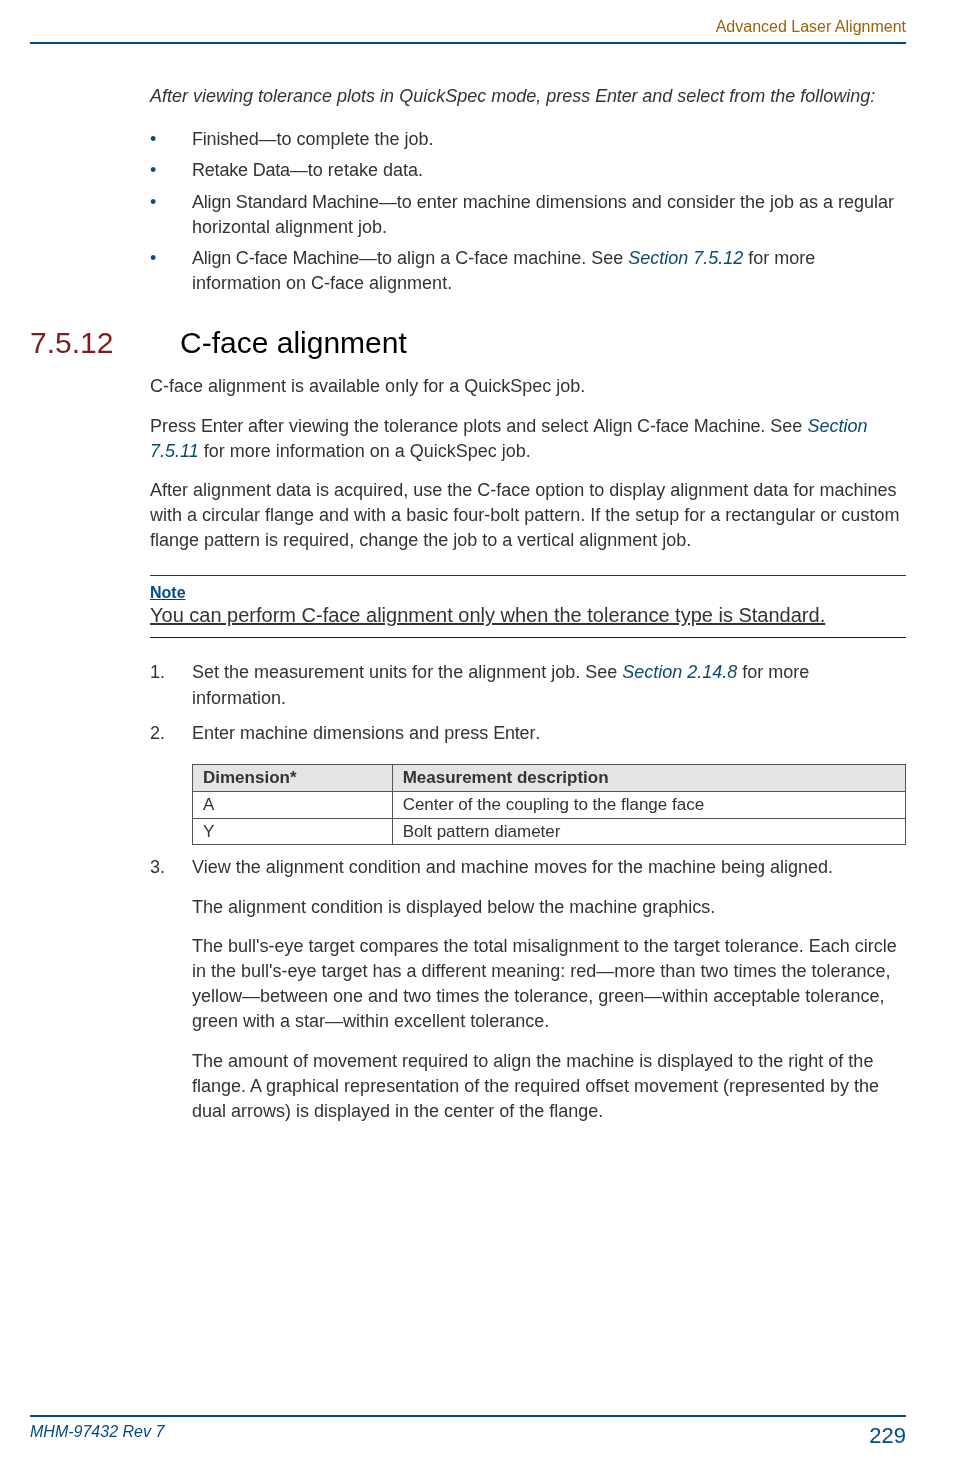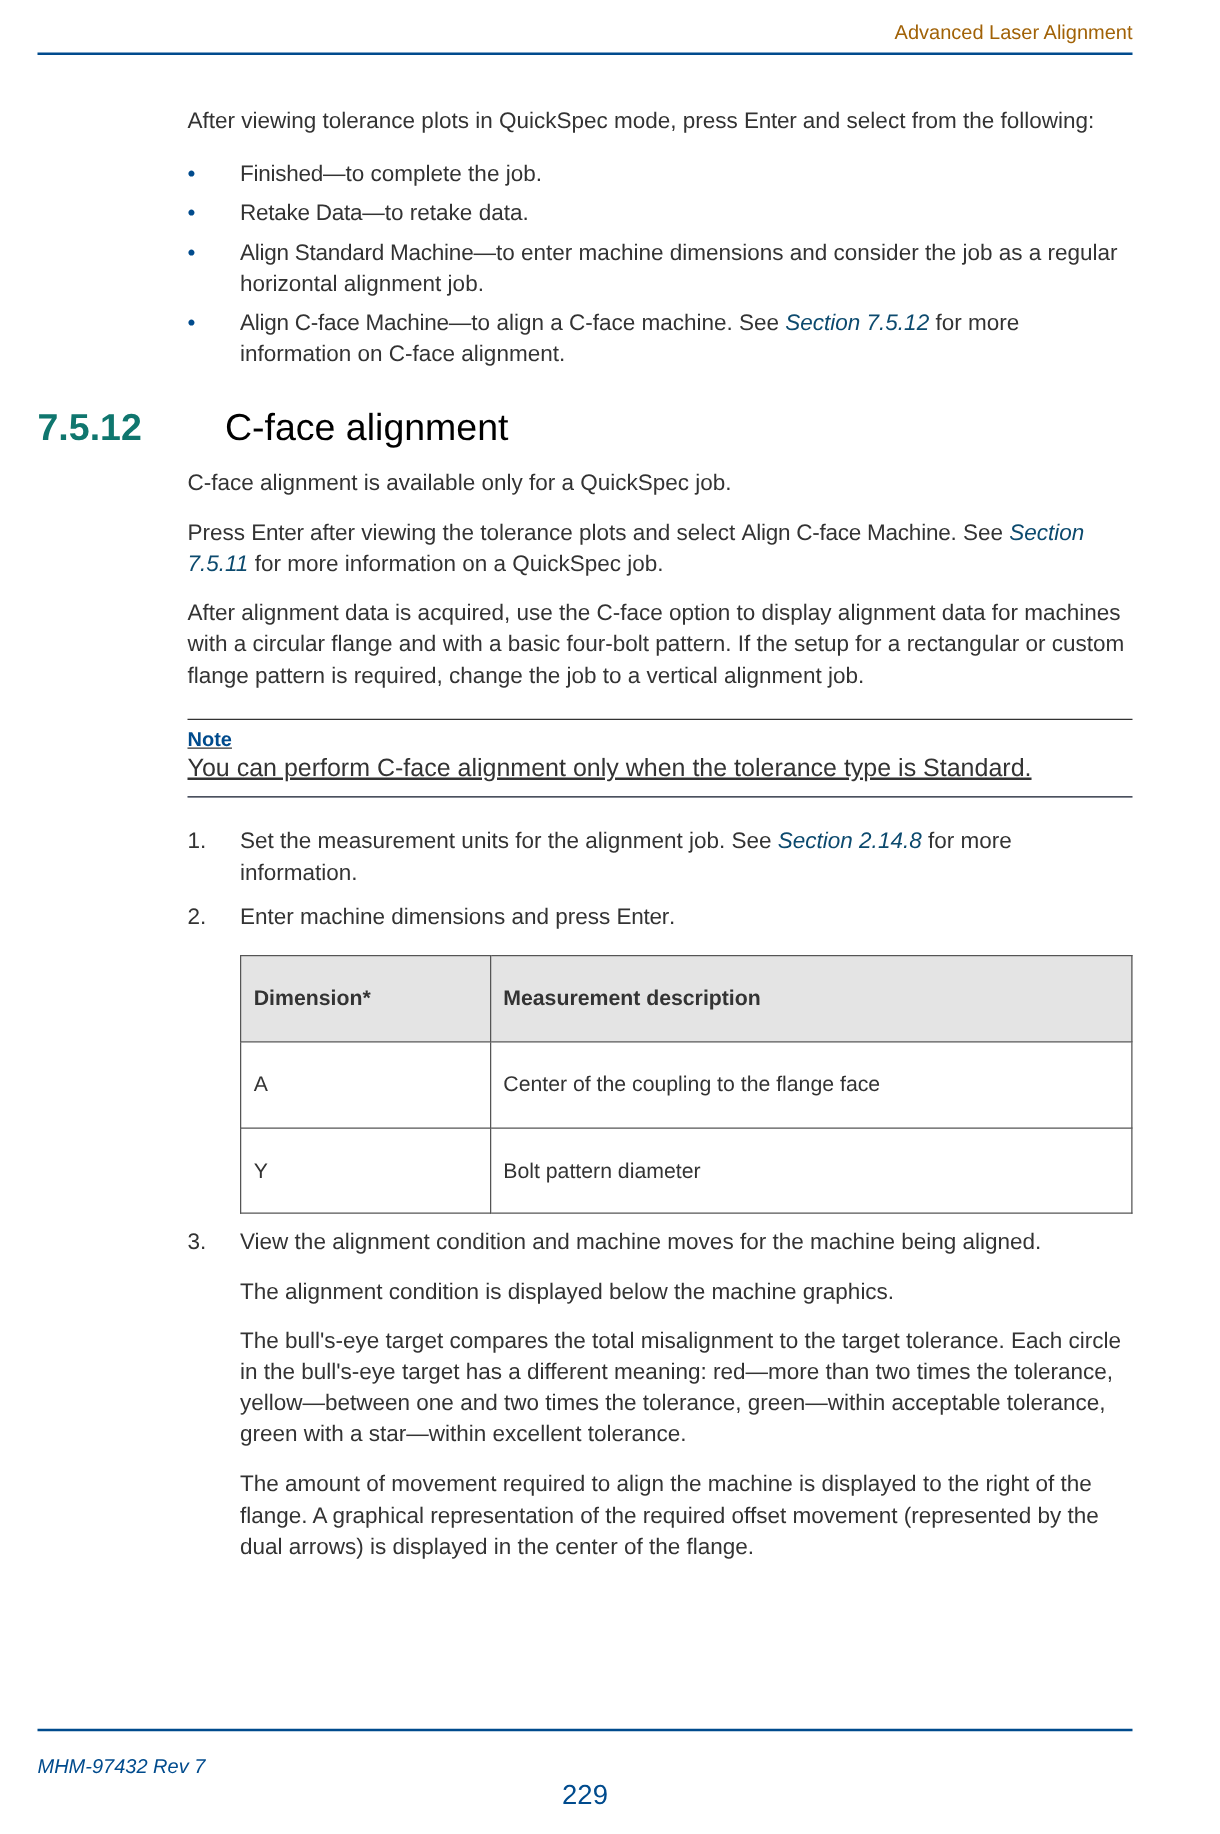--- a/index.html
+++ b/index.html
@@ -19,54 +19,53 @@
     text-align: right;
     color: #a16207;
     font-size: 16px;
     padding-bottom: 6px;
     border-bottom: 2px solid #004b8d;
     margin-bottom: 40px;
   }
   .content {
     margin-left: 120px;
   }
-  .intro { font-size: 18px; line-height: 1.4; }
+  .intro { font-size: 18px; line-height: 1.4; font-style: italic; }
   .squeeze { font-family: "Segoe UI Semibold", sans-serif; letter-spacing: -0.2px; }
   ul.bullets { list-style: none; padding: 0; margin: 6px 0 20px 0; }
   ul.bullets li { position: relative; padding-left: 42px; margin: 6px 0; font-size: 18px; line-height: 1.4; }
   ul.bullets li::before { content: "•"; color: #004b8d; position: absolute; left: 0; top: 0; font-size: 18px; }
   .link { color: #0c4a6e; font-style: italic; }
   .sec-row { display: flex; align-items: baseline; margin: 30px 0 14px 0; }
-  .sec-num { width: 150px; color: #0f766e; font-size: 30px; font-weight: 700; }
+  .sec-num { width: 150px; color: #7f1d1d; font-size: 30px; font-weight: 400; }
   .sec-title { color: #000000; font-size: 30px; font-weight: 400; }
   .body-p { font-size: 18px; line-height: 1.4; margin: 14px 0; }
   .note-block { border-top: 1px solid #333; border-bottom: 1px solid #0f172a; padding: 8px 0 10px 0; margin: 22px 0; text-decoration: underline; }
   .note-label { color: #004b8d; font-weight: 600; font-size: 16px; }
   .note-text { font-size: 20px; margin-top: 2px; }
   ol.steps { list-style: none; padding: 0; margin: 14px 0; counter-reset: step; }
   ol.steps > li { position: relative; padding-left: 42px; margin: 10px 0; font-size: 18px; line-height: 1.4; counter-increment: step; }
   ol.steps > li::before { content: counter(step) "."; position: absolute; left: 0; top: 0; }
   .step-sub { margin-top: 14px; }
   table.dim { border-collapse: collapse; width: 100%; margin-top: 18px; }
-  table.dim th, table.dim td { border: 1px solid #555; padding: 22px 10px; text-align: left; font-size: 17px; }
+  table.dim th, table.dim td { border: 1px solid #555; padding: 1px 10px; text-align: left; font-size: 17px; }
   table.dim th { background: #e4e4e4; font-weight: 600; }
   table.dim .foot { font-style: italic; font-size: 16px; }
   .footer {
     position: absolute;
     bottom: 18px;
     left: 30px;
     right: 70px;
     border-top: 2px solid #004b8d;
-    padding-top: 20px;
+    padding-top: 6px;
     display: flex;
     justify-content: space-between;
     color: #004b8d;
     font-size: 16px;
     font-style: italic;
-    flex-direction: column;
   }
   .footer .pnum { font-style: normal; font-size: 22px; text-align: center; }
 </style>
 </head>
 <body>
 
 <div class="page">
   <div class="running-head">Advanced Laser Alignment</div>
 
   <div class="content">

